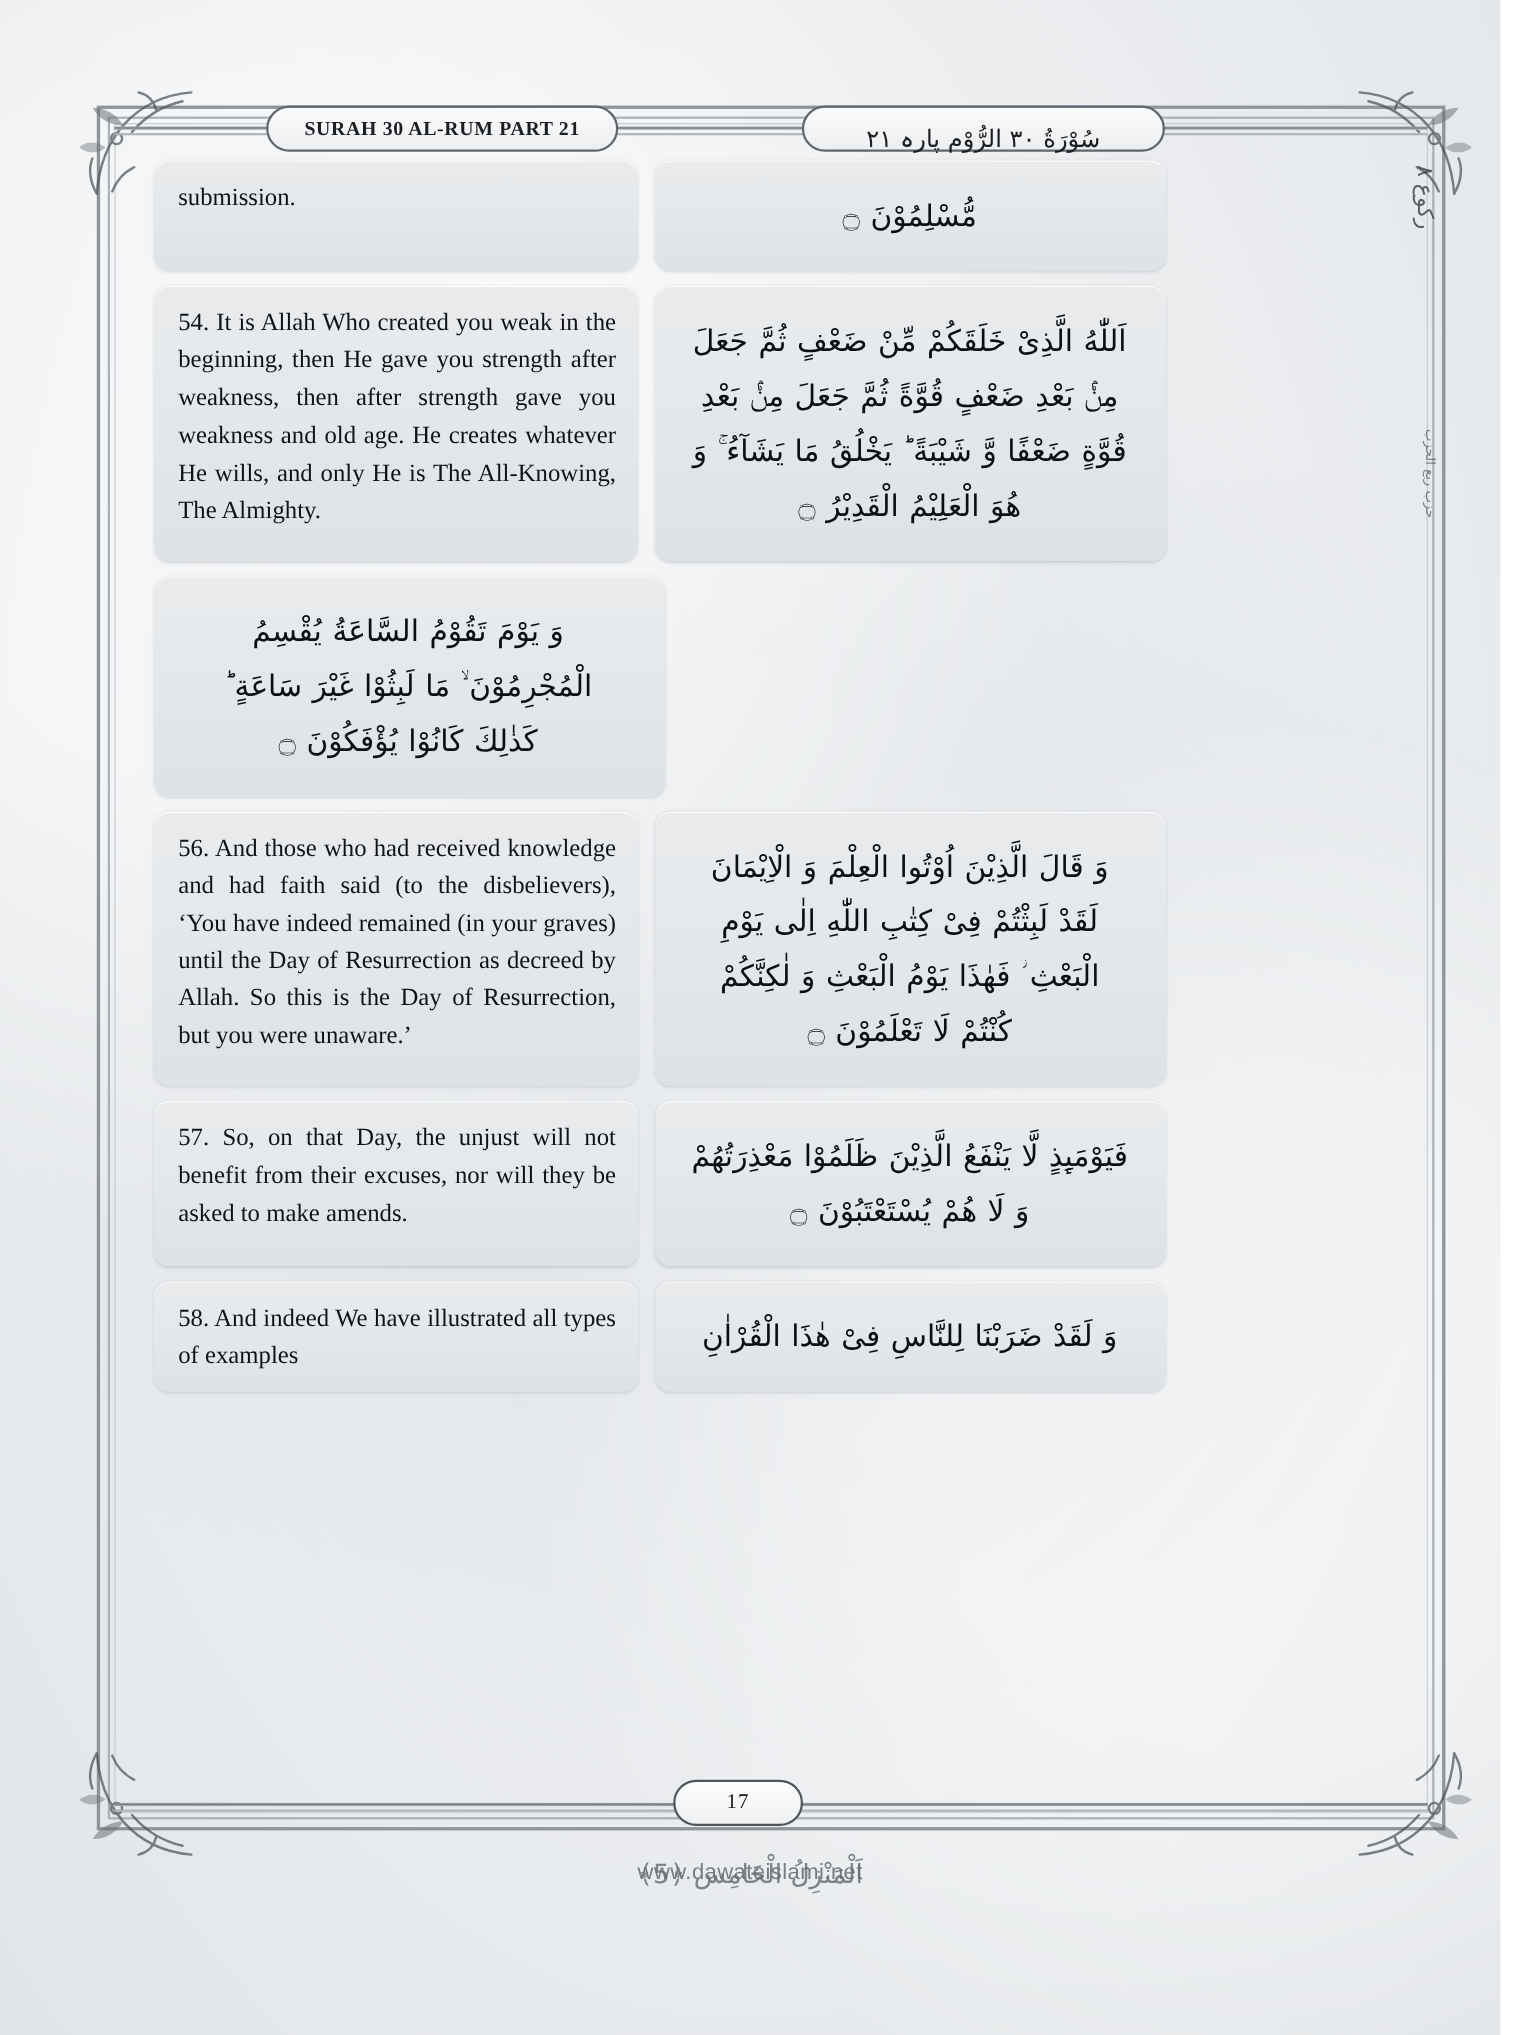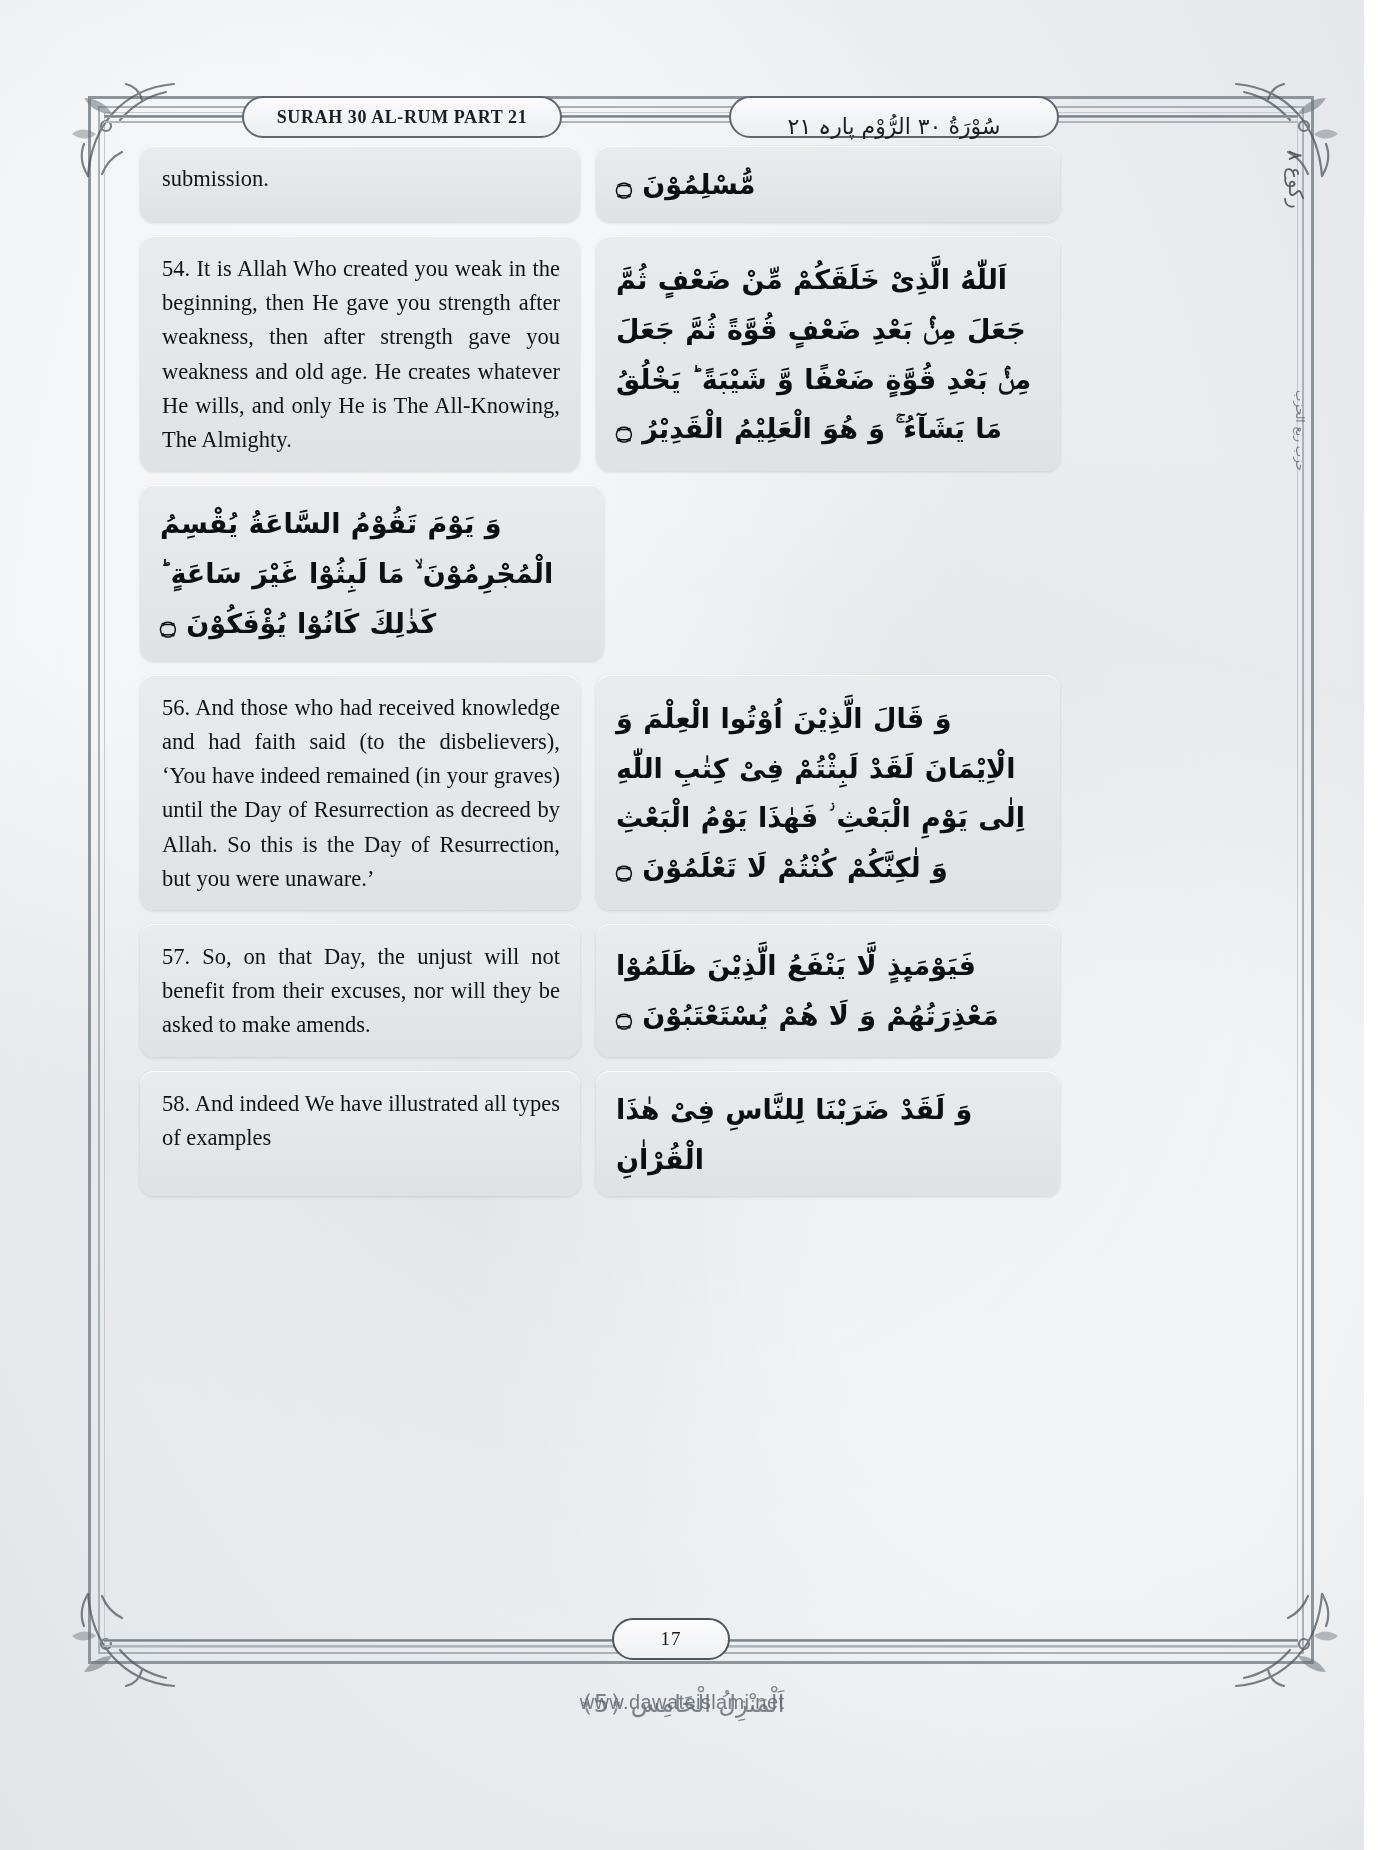--- a/index.html
+++ b/index.html
@@ -175,25 +175,24 @@
   .en-text .vnum {
     font-weight: 400;
   }
 
   .ar-text {
     font-family: "DejaVu Sans", sans-serif;
     font-size: 27px;
     line-height: 1.85;
     color: #0c0f12;
     direction: rtl;
-    text-align: left;
+    text-align: center;
     width: 100%;
-    margin: 0;
+    margin: 12px;
     word-spacing: 1px;
-    font-weight: bold;
   }
 
   
   .margin-note {
     position: absolute;
     right: 56px;
     writing-mode: vertical-rl;
     text-orientation: mixed;
     direction: rtl;
     font-family: "DejaVu Sans", sans-serif;

